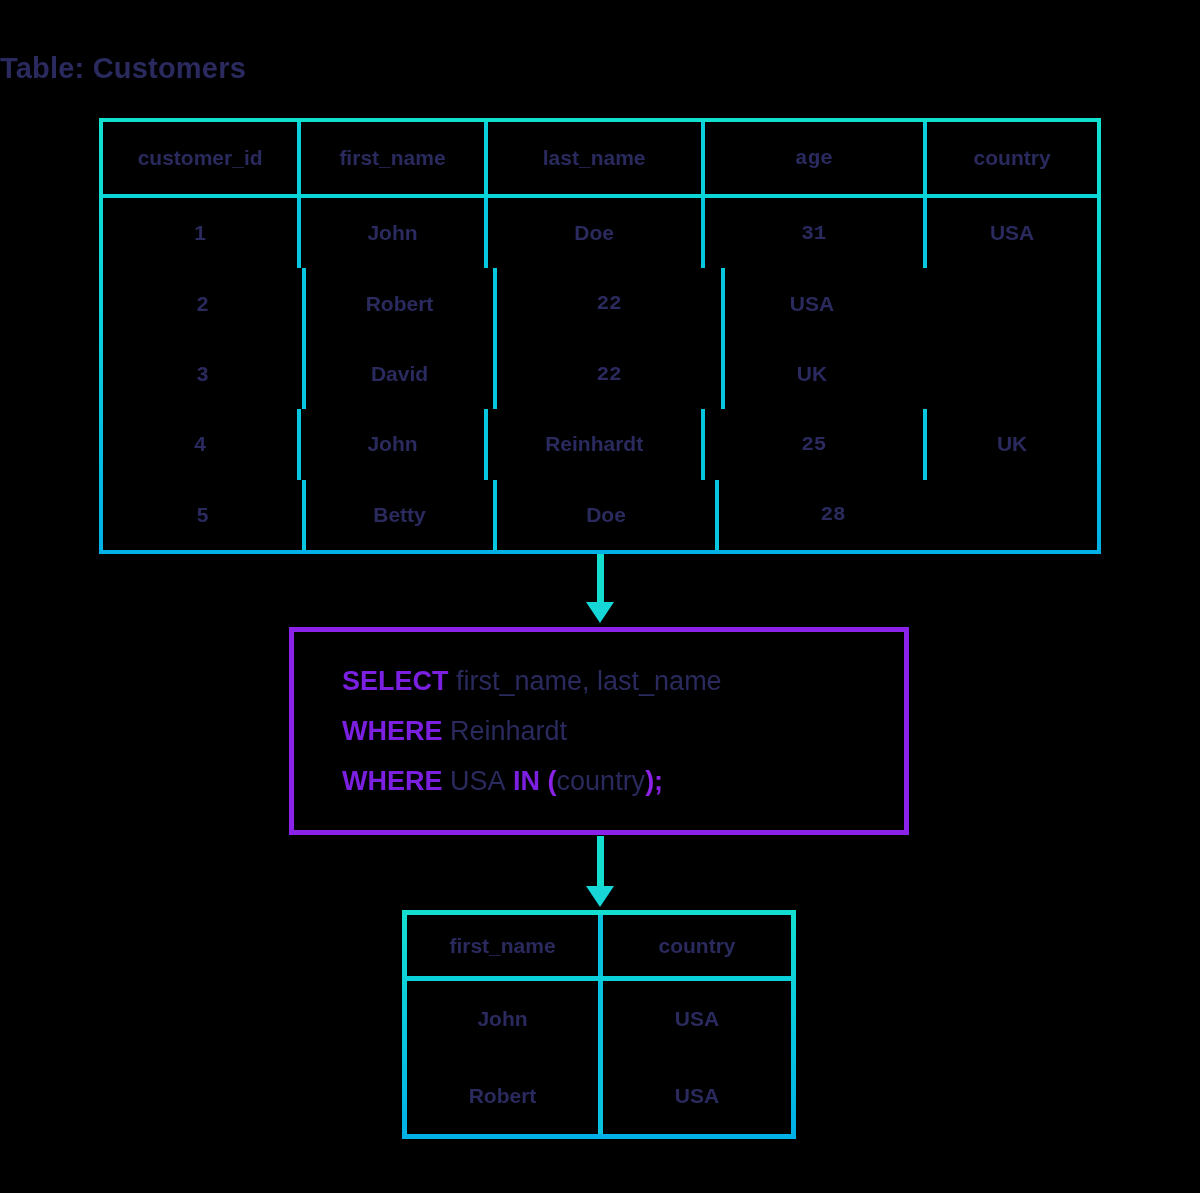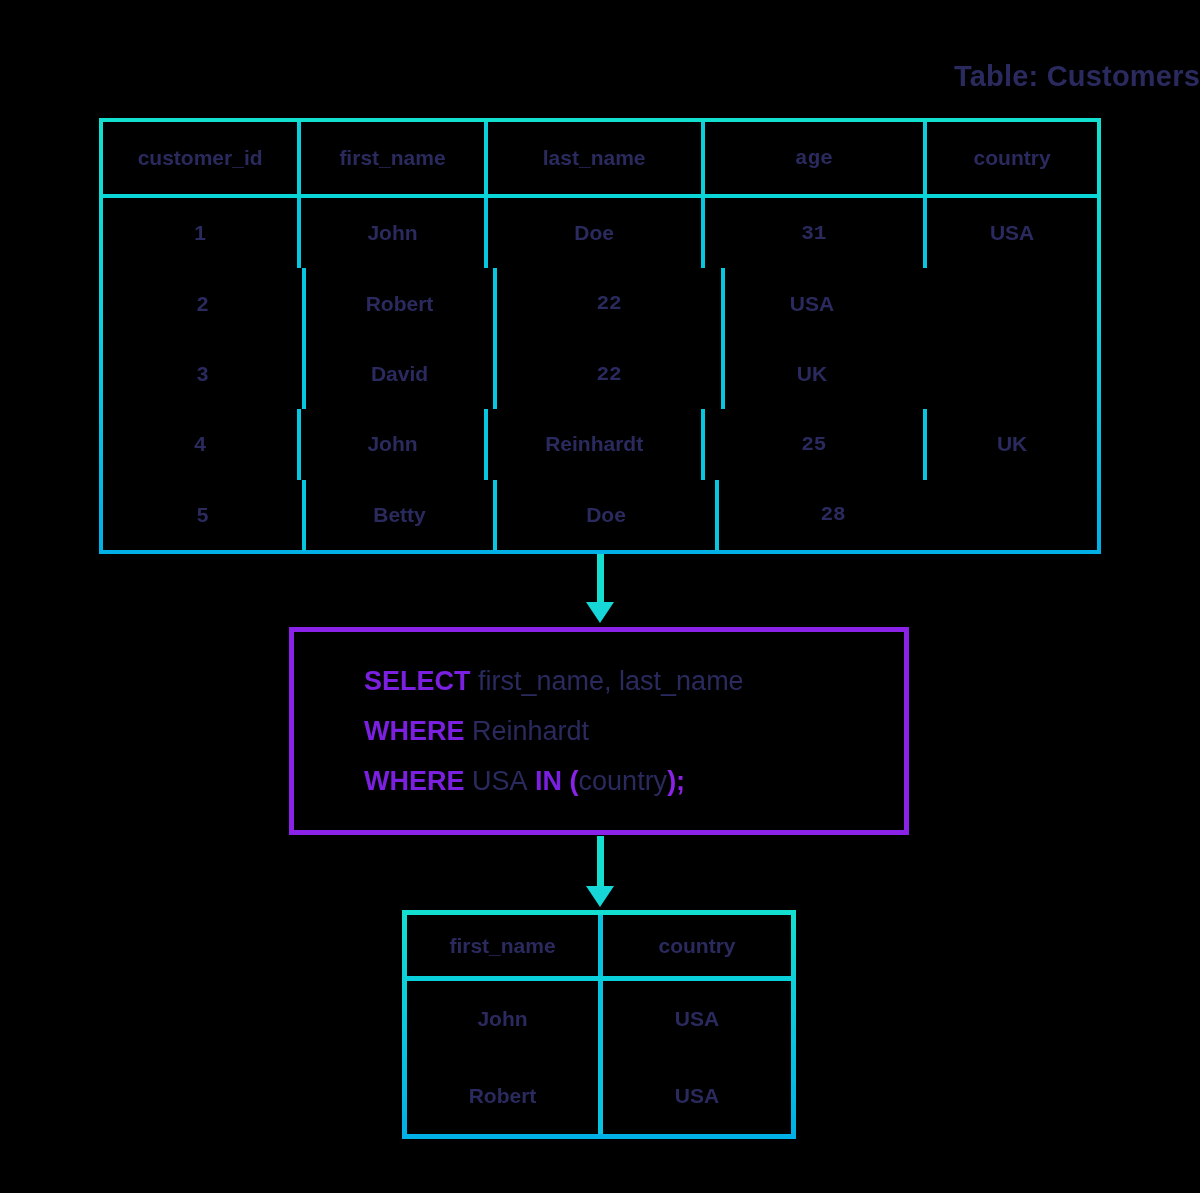--- a/index.html
+++ b/index.html
@@ -11,24 +11,24 @@
     width: 1200px;
     height: 1193px;
     position: relative;
     font-family: "Liberation Sans", sans-serif;
     overflow: hidden;
   }
 
   
   #diagram-title {
     position: absolute;
-    top: 60px;
+    top: 52px;
     left: 0;
     width: 1200px;
-    text-align: right;
+    text-align: left;
     color: #2a2a5e;
     font-size: 29px;
     font-weight: bold;
     letter-spacing: 0.2px;
   }
 
   
   #source-table {
     position: absolute;
     left: 99px;
@@ -114,21 +114,21 @@
     position: absolute;
     left: 289px;
     top: 627px;
     width: 620px;
     height: 208px;
     box-sizing: border-box;
     border: 5px solid #8b22e8;
     display: flex;
     flex-direction: column;
     justify-content: center;
-    padding-left: 70px;
+    padding-left: 48px;
   }
   #query-box .qline {
     color: #2a2a5e;
     font-size: 27px;
     line-height: 50px;
     white-space: nowrap;
   }
   .kw {
     color: #7b1fe0;
     font-weight: bold;

